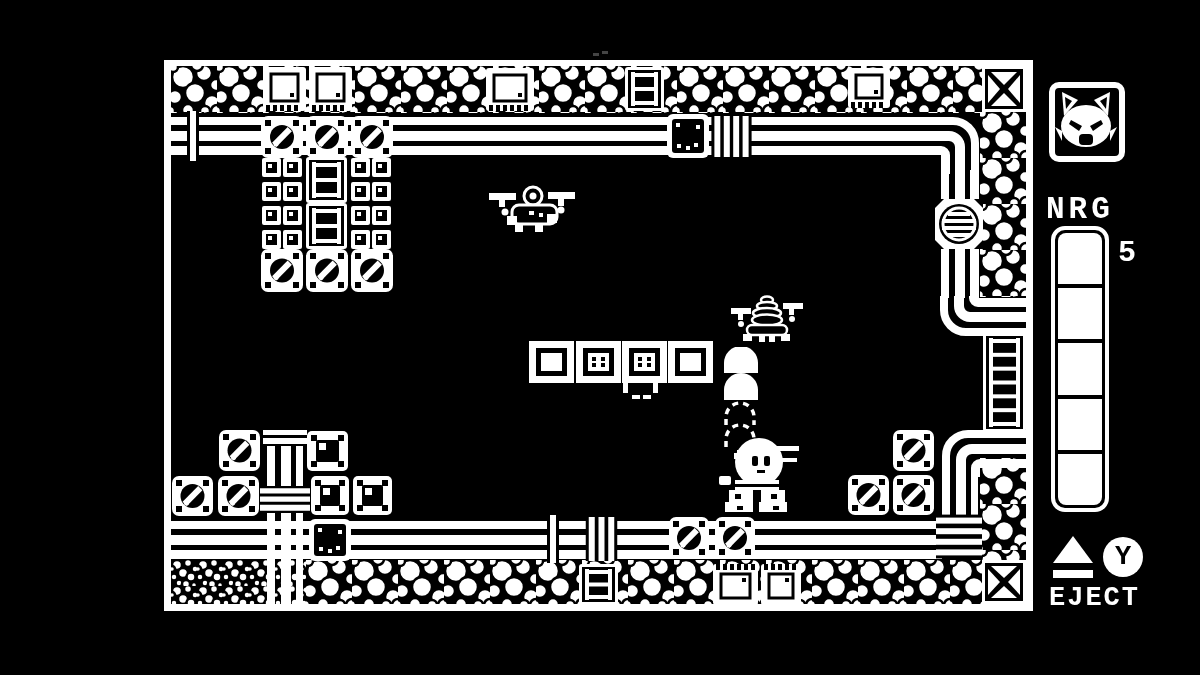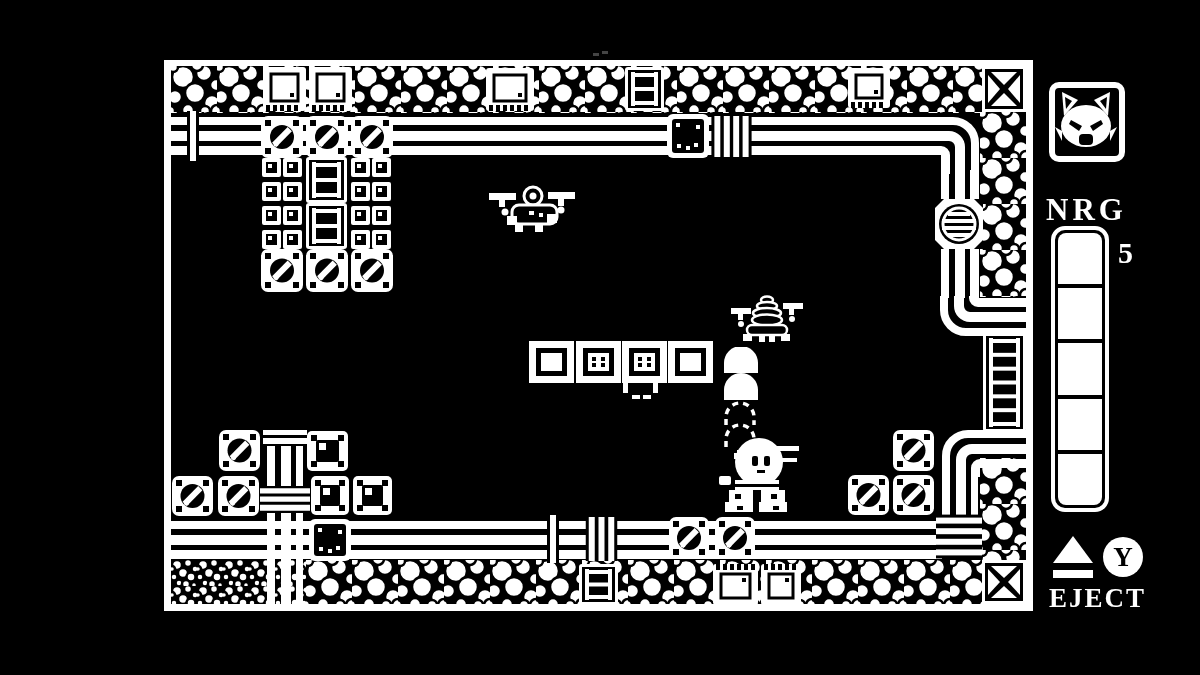--- a/index.html
+++ b/index.html
@@ -1,17 +1,17 @@
 <!DOCTYPE html>
 <html><head>
 <meta charset="utf-8">
 <style>
   html,body{margin:0;padding:0;background:#000;}
   .stage{position:relative;width:1200px;height:675px;background:#000;overflow:hidden;
-         font-family:Liberation Serif, serif;}
+         font-family:Liberation Mono, monospace;}
   .sp{position:absolute;}
   .sp svg{display:block;width:100%;height:100%;}
   .vp{position:absolute;left:164px;top:60px;width:869px;height:551px;z-index:60;}
   
   .hud-avatar{position:absolute;left:1049px;top:82px;width:64px;height:68px;
               border:6px solid #fff;border-radius:10px;background:#000;z-index:70;}
   .hud-nrg{position:absolute;left:1046px;top:192px;color:#fff;font-size:31px;font-weight:bold;
            letter-spacing:4px;z-index:70;}
   .hud-bar{position:absolute;left:1051px;top:226px;width:50px;height:278px;border:4px solid #fff;
            border-radius:14px;background:#000;z-index:70;}

